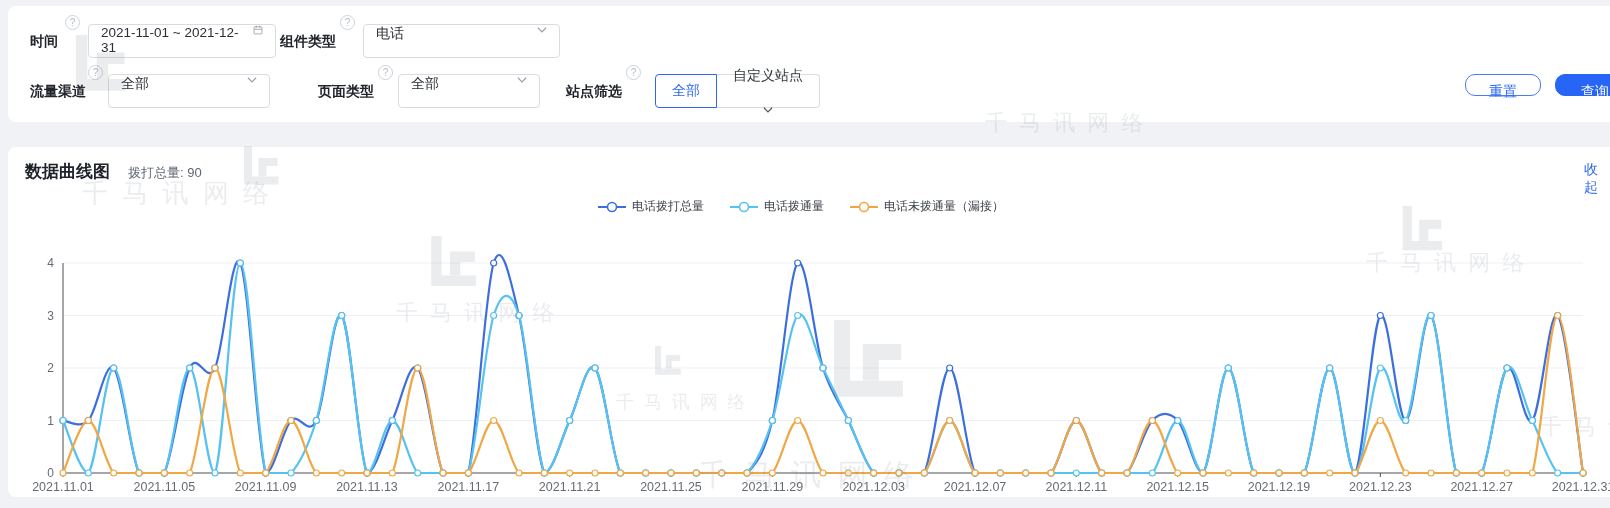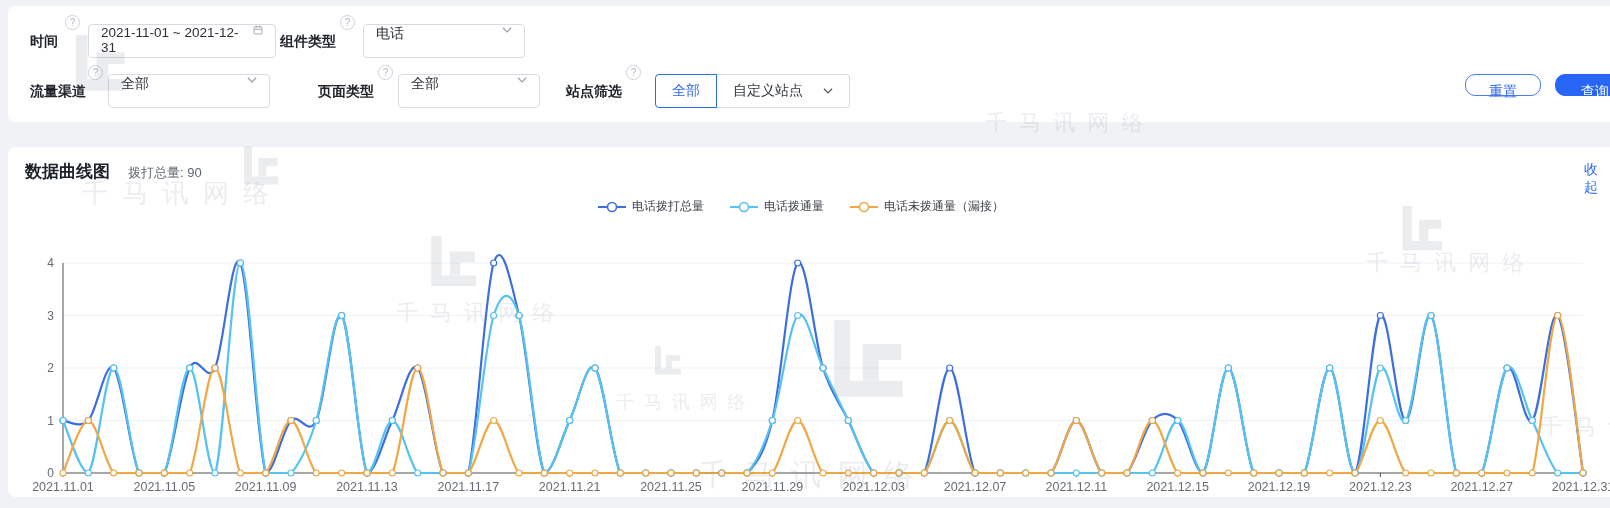--- a/index.html
+++ b/index.html
@@ -14,21 +14,21 @@
           color:#b4bac4; font-size:10px; line-height:13px; text-align:center; cursor:pointer; }
   .row2 .help { top:59px; }
   .inputbox { position:absolute; height:34px; border:1px solid #d8dbe2; border-radius:4px; background:#fff;
               font-size:14px; color:#2b2f36; display:flex; align-items:flex-start; padding:0 12px; cursor:pointer; }
   .inputbox .grow { flex:1; }
   .caret { width:10px; height:10px; flex:none; }
   .seg { position:absolute; display:flex; height:34px; }
   .seg-btn { height:34px; border:1px solid #d8dbe2; background:#fff; font-size:14px; display:flex;
              align-items:center; justify-content:center; padding:0 16px; cursor:pointer; color:#33373e; }
   .seg-btn.active { border-color:#2d68f2; color:#2d68f2; border-radius:4px 0 0 4px; z-index:2; }
-  .seg-btn.last { border-left:none; border-radius:0 4px 4px 0; gap:20px; }
+  .seg-btn.last { border-left:none; border-radius:0 4px 4px 0; gap:20px;flex-direction:column; }
   .btn { position:absolute; height:22px; border-radius:10px; font-size:14px; text-align:center;
          line-height:32px; cursor:pointer; }
   #reset-btn { left:1457px; top:68px; width:76px; background:#fff; border:1px solid #4a7cf5; color:#2d68f2; }
   #query-btn { left:1547px; top:68px; width:80px; background:#2665f5; border:1px solid #2665f5; color:#fff; }
 
   #chart-title { position:absolute; left:25px; top:160px; font-size:17px; font-weight:bold; color:#1d222b; }
   #chart-subtitle { position:absolute; left:128px; top:164px; font-size:13px; color:#5f6570; }
   #collapse-link { position:absolute; left:1536px; top:161px; font-size:14px; color:#2d68f2; cursor:pointer;padding-left:48px; }
   #legend { position:absolute; left:0; top:198px; width:1602px; display:flex; justify-content:center; gap:26px; }
   .legend-item { display:flex; align-items:center; gap:6px; font-size:12px; color:#3a3f47; cursor:pointer; }
@@ -50,21 +50,21 @@
     <svg class="caret" width="14" height="14" viewBox="0 0 14 14">
       <rect x="1.5" y="2.5" width="11" height="10" rx="1" fill="none" stroke="#9aa0a8" stroke-width="1.2"></rect>
       <line x1="4.5" y1="0.8" x2="4.5" y2="4" stroke="#9aa0a8" stroke-width="1.2"></line>
       <line x1="9.5" y1="0.8" x2="9.5" y2="4" stroke="#9aa0a8" stroke-width="1.2"></line>
       <line x1="1.5" y1="6" x2="12.5" y2="6" stroke="#9aa0a8" stroke-width="1.2"></line>
     </svg>
   </div>
 
   <span class="flabel" style="left:272px; top:18px;">组件类型</span>
   <span class="help" style="left:332px;">?</span>
-  <div class="inputbox" style="left:355px; top:18px; width:162px;">
+  <div class="inputbox" style="left:355px; top:18px; width:197px;">
     <span class="grow">电话</span>
     <svg class="caret" width="11" height="7" viewBox="0 0 11 7">
       <polyline points="1,1 5.5,5.5 10,1" fill="none" stroke="#999fa8" stroke-width="1.3"></polyline>
     </svg>
   </div>
 
   <div class="row2">
     <span class="flabel" style="left:22px; top:68px;">流量渠道</span>
     <span class="help" style="left:80px;">?</span>
     <div class="inputbox" style="left:100px; top:68px; width:162px;">

